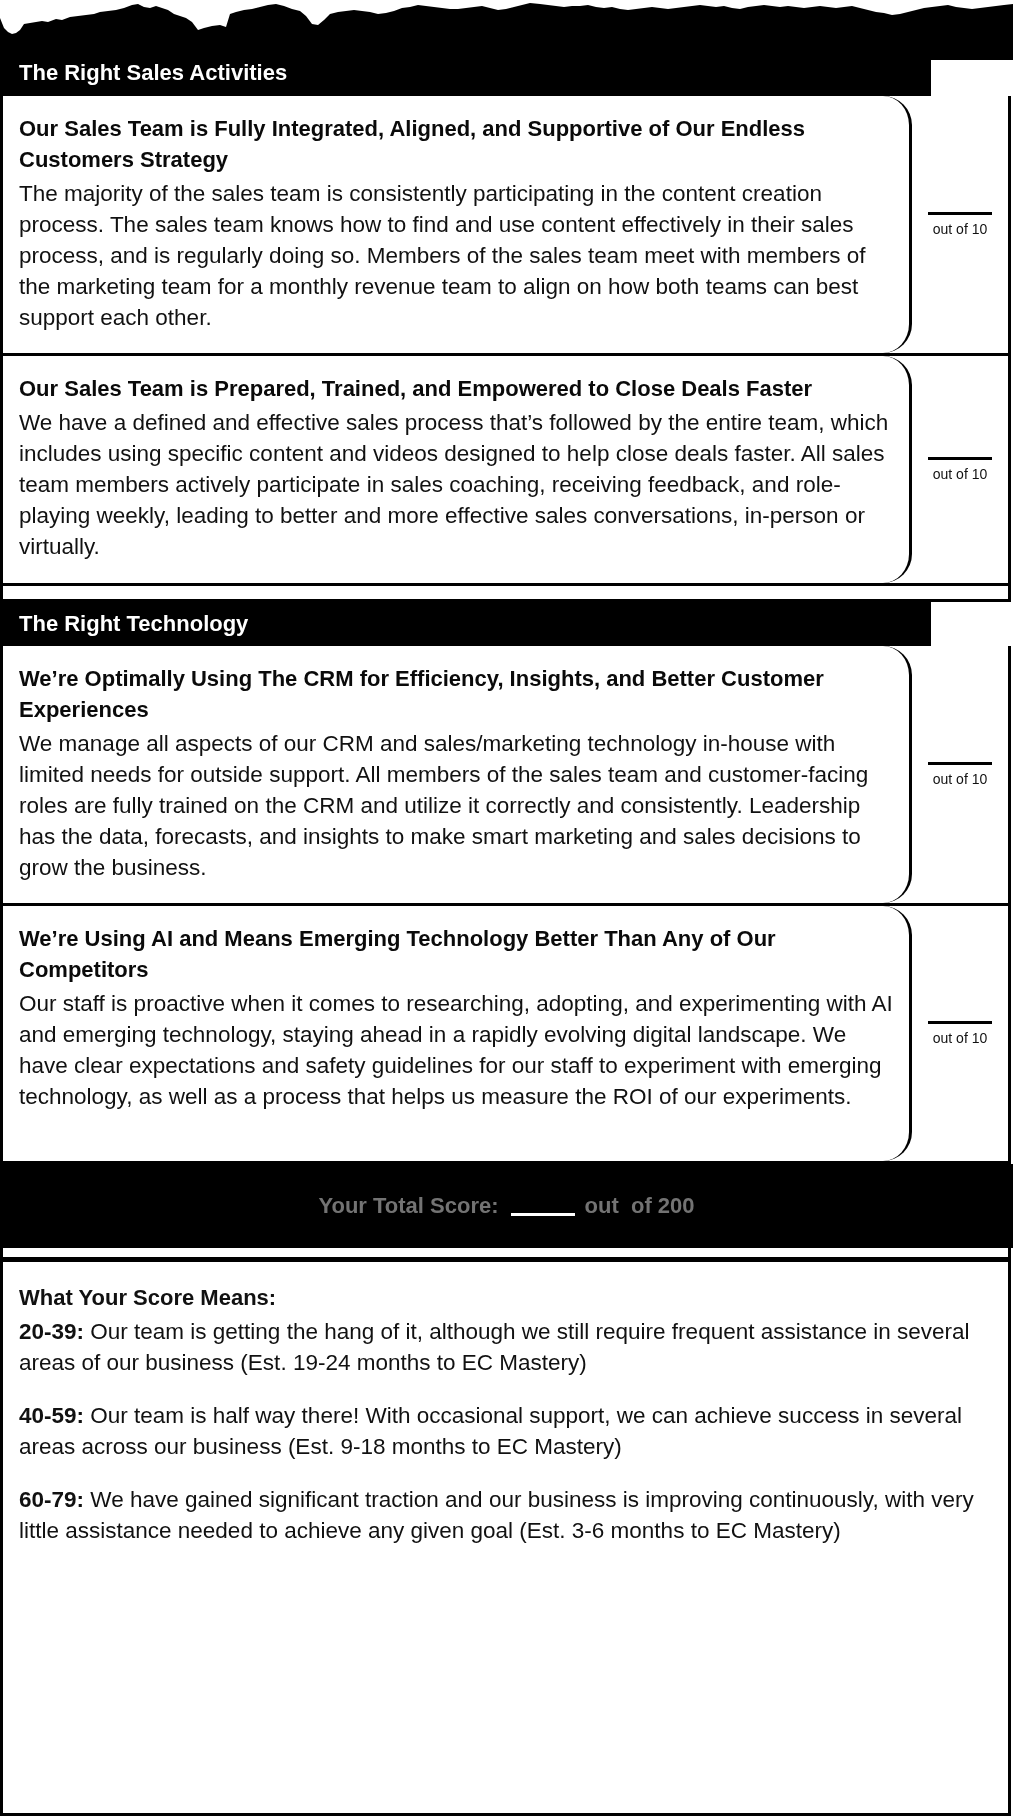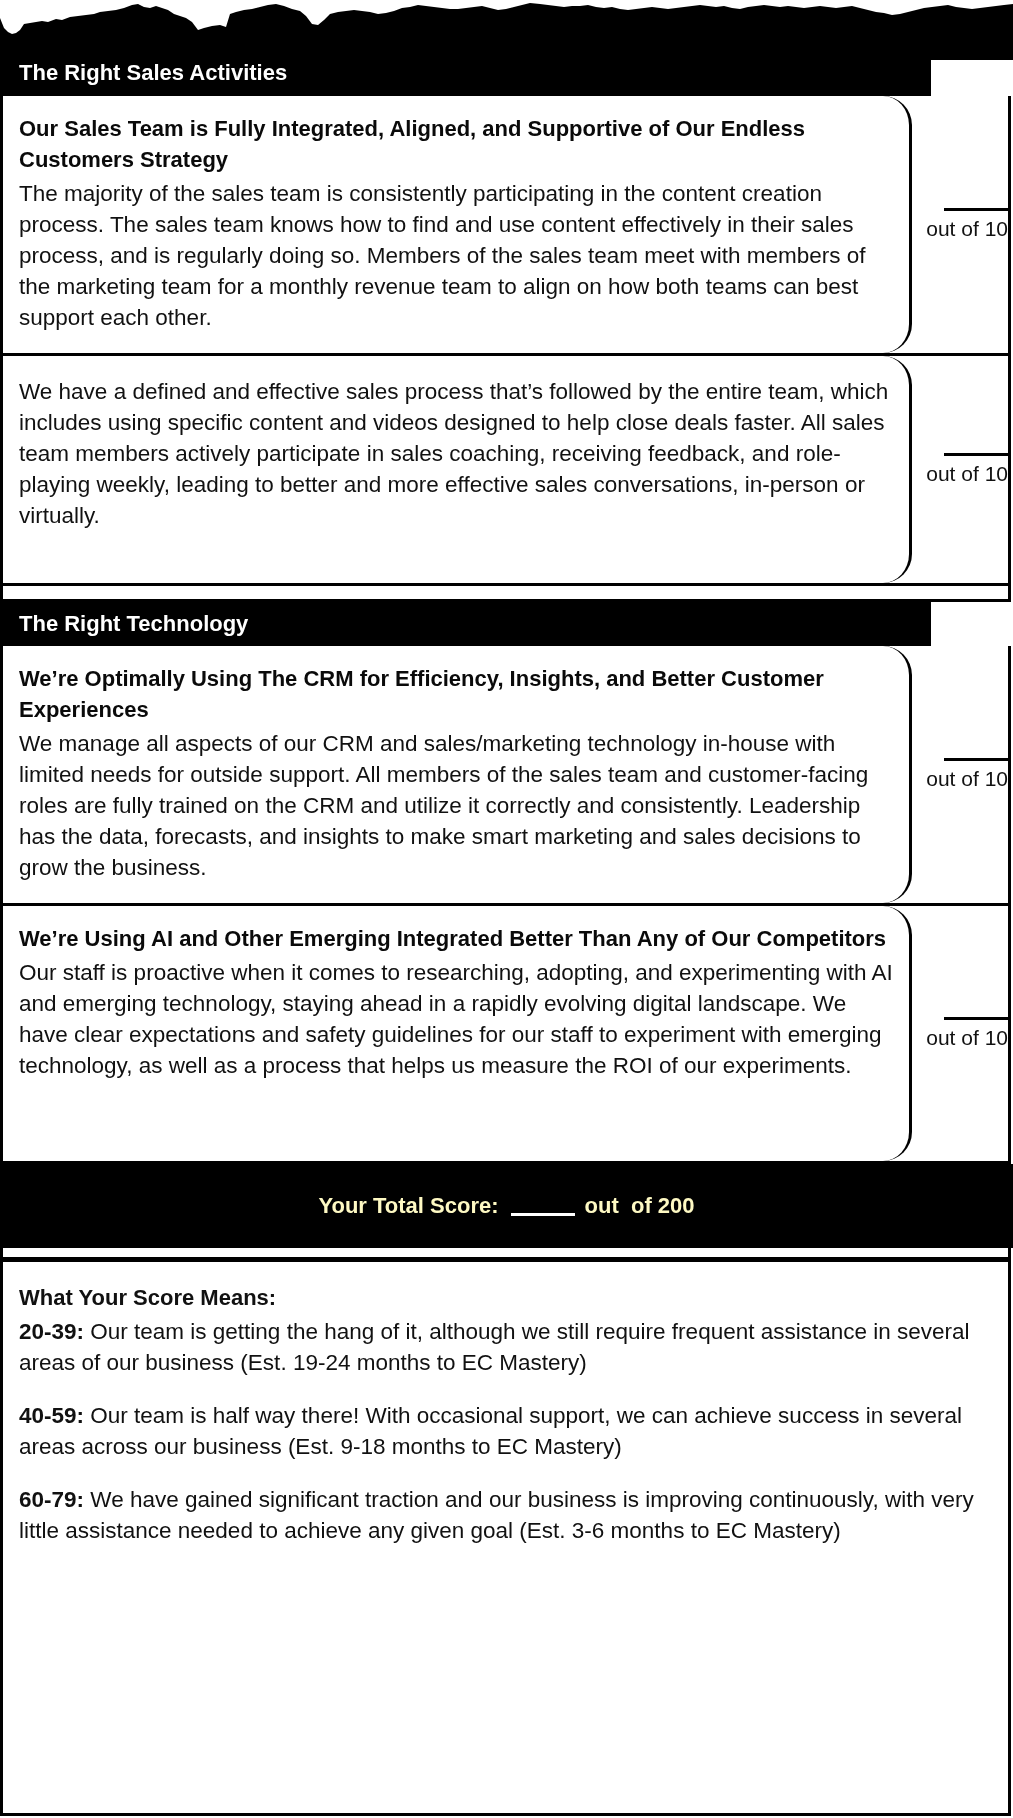--- a/index.html
+++ b/index.html
@@ -14,41 +14,41 @@
   }
   .sh1 { top: 50px; height: 46px; }
   .sh2 { top: 602px; height: 44px; }
 
   .row {
     position: absolute; left: 0; width: 1011px; border-left: 3px solid #000; border-right: 3px solid #000;
     border-bottom: 3px solid #000; display: flex; background: #fff;
   }
   .row .main { width: 909px; border-right: 3px solid #000; padding: 17px 14px 0 16px; border-radius: 29px; }
   .row .score {
-    flex: 1; display: flex; flex-direction: column; align-items: flex-end; justify-content: center;
-    font-size: 21px; color: #111; border-radius: 26px;
+    flex: 1; display: flex; flex-direction: column; align-items: center; justify-content: center;
+    font-size: 14px; color: #111; border-radius: 26px;
   }
   .row .score .line { width: 64px; height: 3px; background: #000; margin-bottom: 6px; }
   .row .title { font-weight: 700; font-size: 22px; line-height: 31px; color: #0a0a0a; }
   .row .desc { font-size: 22.5px; line-height: 31px; color: #111; margin-top: 3px; }
 
   .r1 { top: 96px; height: 260px; }
   .r2 { top: 356px; height: 230px; }
   .r3 { top: 646px; height: 260px; }
   .r4 { top: 906px; height: 258px; }
 
   .gap-strip {
     position: absolute; left: 0; width: 1011px; background: #fff;
     border: 3px solid #000; border-top-width: 2px;
   }
   .gs1 { top: 586px; height: 16px; border-top: none; }
 
   .total-band {
     position: absolute; left: 0; top: 1164px; width: 1013px; height: 84px; background: #000;
-    color: #fef9c3; font-weight: 700; font-size: 22px; display: flex; align-items: center; justify-content: center;
+    color: #737373; font-weight: 700; font-size: 22px; display: flex; align-items: center; justify-content: center;
   }
   .total-band .blank { display: inline-block; width: 64px; border-bottom: 3px solid #fff; margin: 0 10px 0 12px; height: 20px; vertical-align: bottom; }
   .total-band .sp { white-space: pre; }
 
   .strip2 {
     position: absolute; left: 0; top: 1248px; width: 1011px; height: 12px;
     border-left: 3px solid #000; border-right: 3px solid #000; border-bottom: 3px solid #000; background: #fff;
   }
 
   .means {
@@ -74,20 +74,21 @@
     <div class="desc">The majority of the sales team is consistently participating in the content creation process. The sales team knows how to find and use content effectively in their sales process, and is regularly doing so. Members of the sales team meet with members of the marketing team for a monthly revenue team to align on how both teams can best support each other.</div>
   </div>
   <div class="score">
     <div class="line"></div>
     <div>out of 10</div>
   </div>
 </div>
 
 <div class="row r2">
   <div class="main">
+    <div class="title">Our Sales Team is Prepared, Trained, and Empowered to Close Deals Faster</div>
     <div class="desc">We have a defined and effective sales process that’s followed by the entire team, which includes using specific content and videos designed to help close deals faster. All sales team members actively participate in sales coaching, receiving feedback, and role-playing weekly, leading to better and more effective sales conversations, in-person or virtually.</div>
   </div>
   <div class="score">
     <div class="line"></div>
     <div>out of 10</div>
   </div>
 </div>
 
 <div class="gap-strip gs1"></div>
 
@@ -99,21 +100,21 @@
     <div class="desc">We manage all aspects of our CRM and sales/marketing technology in-house with limited needs for outside support. All members of the sales team and customer-facing roles are fully trained on the CRM and utilize it correctly and consistently. Leadership has the data, forecasts, and insights to make smart marketing and sales decisions to grow the business.</div>
   </div>
   <div class="score">
     <div class="line"></div>
     <div>out of 10</div>
   </div>
 </div>
 
 <div class="row r4">
   <div class="main">
-    <div class="title">We’re Using AI and Other Emerging Integrated Better Than Any of Our Competitors</div>
+    <div class="title">We’re Using AI and Means Emerging Technology Better Than Any of Our Competitors</div>
     <div class="desc">Our staff is proactive when it comes to researching, adopting, and experimenting with AI and emerging technology, staying ahead in a rapidly evolving digital landscape. We have clear expectations and safety guidelines for our staff to experiment with emerging technology, as well as a process that helps us measure the ROI of our experiments.</div>
   </div>
   <div class="score">
     <div class="line"></div>
     <div>out of 10</div>
   </div>
 </div>
 
 <div class="total-band">
   <span>Your Total Score:</span>

